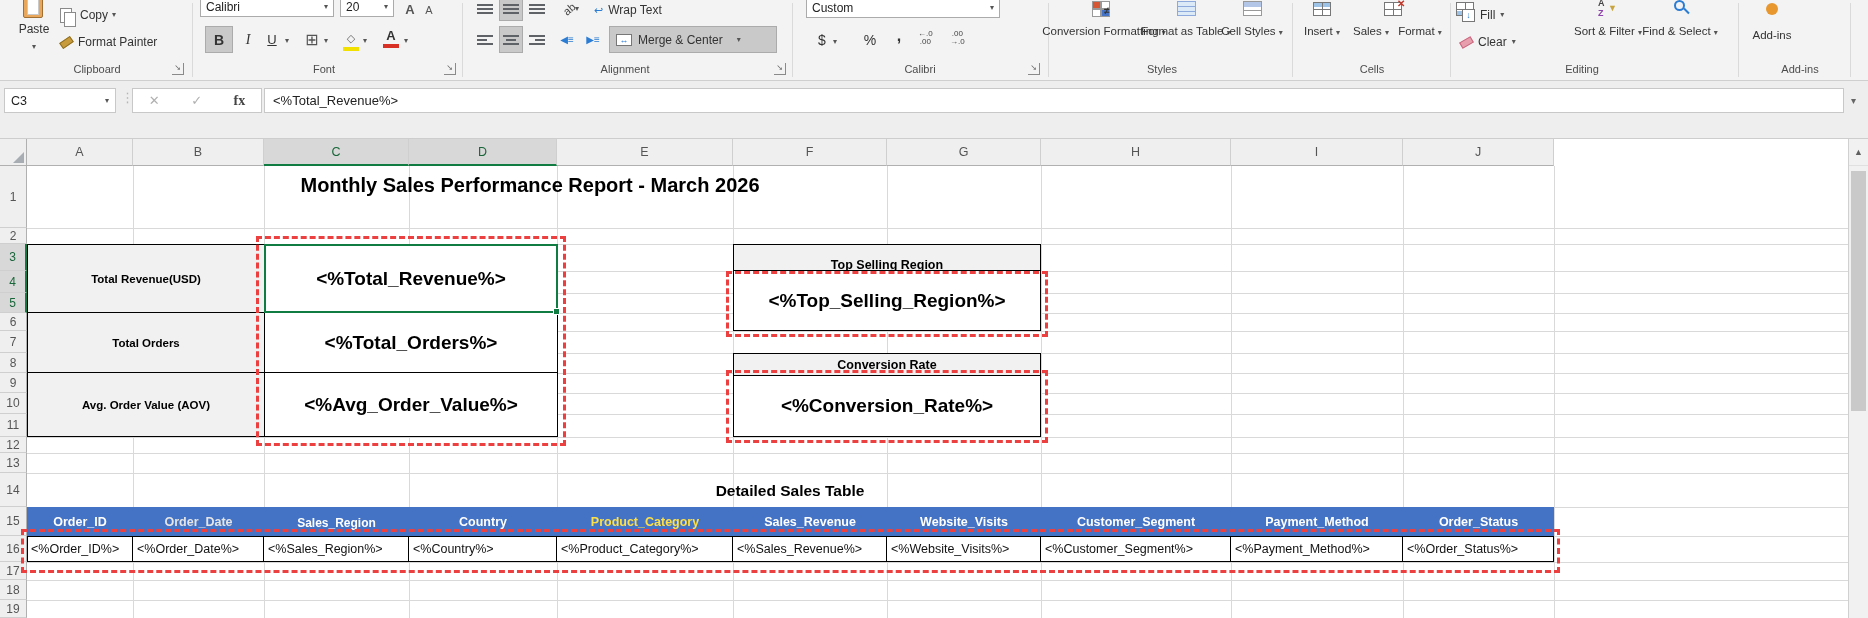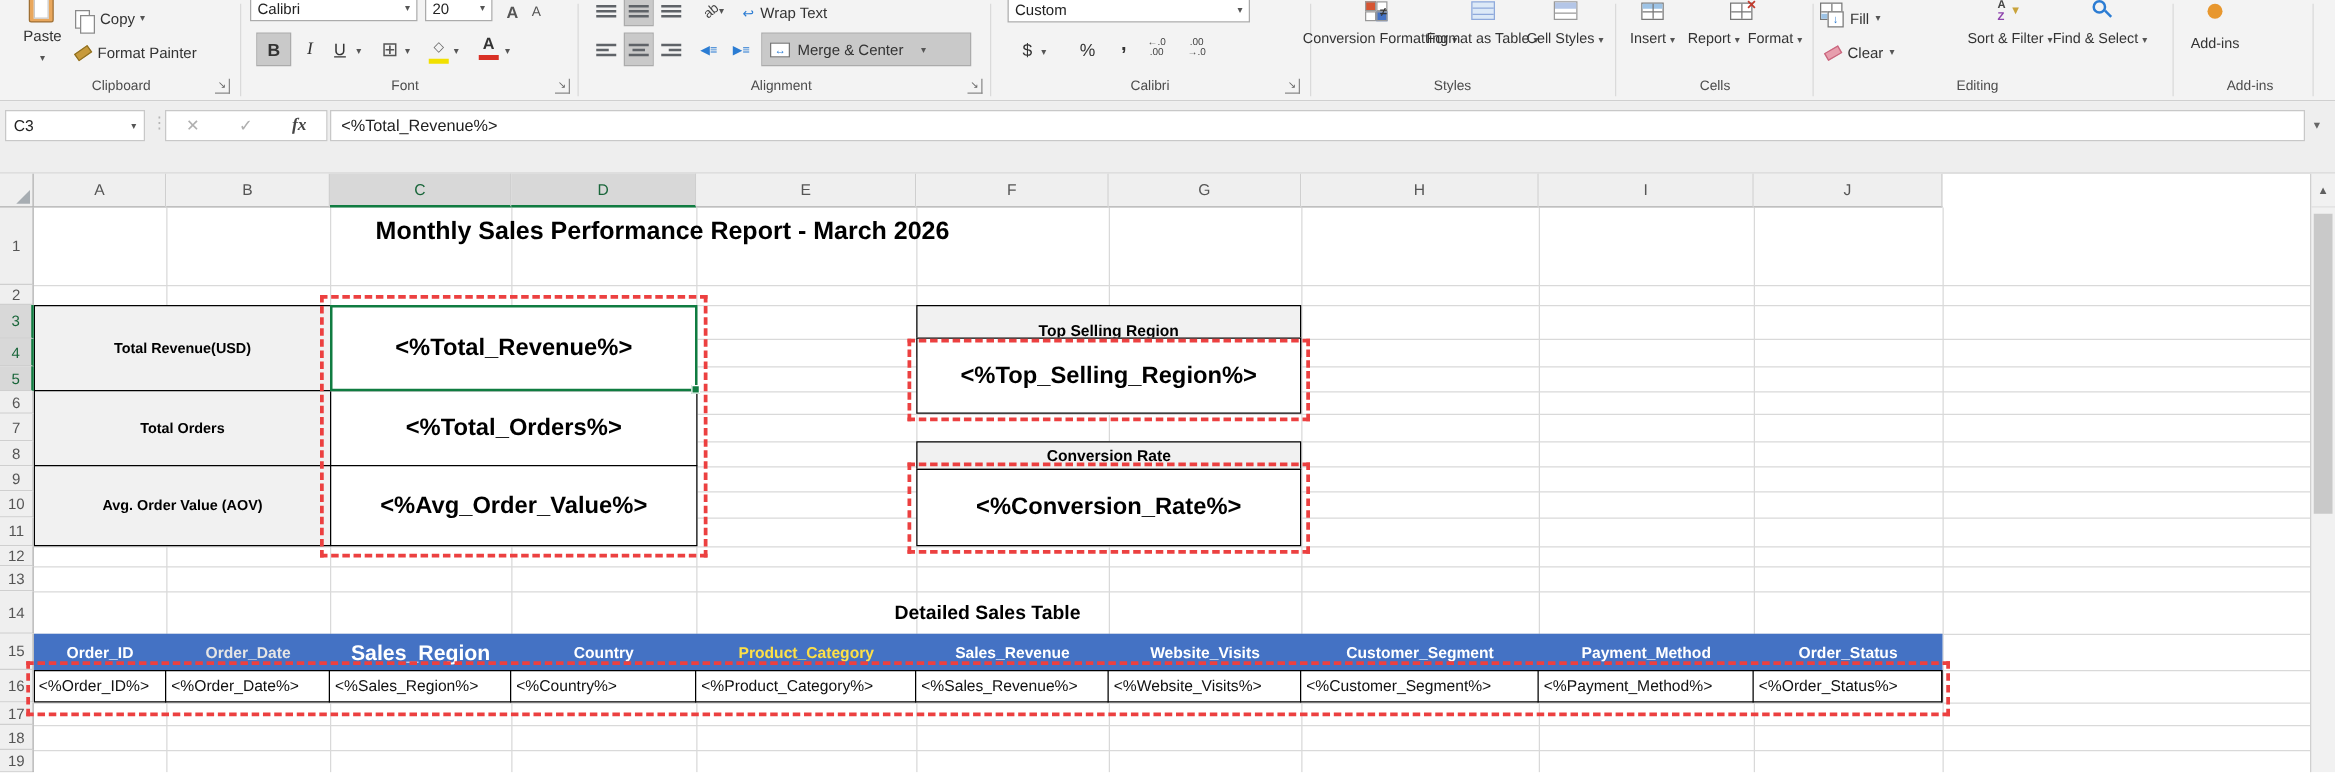--- a/index.html
+++ b/index.html
@@ -212,21 +212,21 @@
     <div class="bigbtn" style="left:1322px;top:24px">
       <span class="bl">Insert</span>
       <span class="bl cv">▾</span>
     </div>
     <div class="ab gridico" style="left:1362px;top:2px;width:18px;height:14px">
       <span style="position:absolute;left:8px;top:0;width:1px;height:12px;background:#777"></span>
       <span style="position:absolute;left:0;top:6px;width:16px;height:1px;background:#777"></span>
       <span style="position:absolute;right:-4px;top:-5px;color:#c0392b;font-size:10px;font-weight:bold">✕</span>
     </div>
     <div class="bigbtn" style="left:1371px;top:24px">
-      <span class="bl">Report</span>
+      <span class="bl">Sales</span>
       <span class="bl cv">▾</span>
     </div>
     <div class="ab gridico" style="left:1411px;top:2px;width:18px;height:14px">
       <span style="position:absolute;left:0;bottom:0;width:16px;height:4px;background:#9dc3e6"></span>
       <span style="position:absolute;left:8px;top:0;width:1px;height:12px;background:#777"></span>
       <span style="position:absolute;left:0;top:6px;width:16px;height:1px;background:#777"></span>
     </div>
     <div class="bigbtn" style="left:1420px;top:24px">
       <span class="bl">Format</span>
       <span class="bl cv">▾</span>
@@ -276,21 +276,21 @@
 
   <div class="fbar">
     <div class="fbox" style="left:4px;width:112px;justify-content:space-between;padding:0 6px;font-size:12.5px;color:#222">
       <span>C3</span>
       <span class="cv">▾</span>
     </div>
     <div class="ab" style="left:121px;top:9px;color:#b5b5b5;font-size:13px">⋮</div>
     <div class="fbox" style="left:132px;width:130px;justify-content:space-around">
       <span style="color:#b0b0b0;font-size:13px">✕</span>
       <span style="color:#b0b0b0;font-size:13px">✓</span>
-      <span style="color:#444;font-size:14px;font-style:italic;font-family:'Liberation Serif',serif;font-weight:bold">fx</span>
+      <span style="color:#444;font-size:14px;font-family:'Liberation Serif',serif;font-weight:bold">fx</span>
     </div>
     <div class="fbox" style="left:264px;width:1580px;padding:0 8px;font-size:13px;color:#222">
       <span>&lt;%Total_Revenue%&gt;</span>
     </div>
     <span class="cv ab" style="left:1851px;top:15px;font-size:10px;color:#666">▾</span>
   </div>
 
   <div class="sheet">
     <div id="gridlayer">
         <div style="position: absolute; left: 133px; top: 27px; width: 1px; height: 452px; background: rgb(217, 217, 217);"></div>
@@ -373,21 +373,21 @@
 
     <div class="box lab" style="left:733px;top:105px;width:308px;height:42px;font-size:12.5px">Top Selling Region</div>
     <div class="box val" style="left:733px;top:131px;width:308px;height:61px">&lt;%Top_Selling_Region%&gt;</div>
     <div class="box lab" style="left:733px;top:214px;width:308px;height:23px;font-size:12.5px">Conversion Rate</div>
     <div class="box val" style="left:733px;top:236px;width:308px;height:62px">&lt;%Conversion_Rate%&gt;</div>
 
     <div class="ab" style="left:490px;top:343px;width:600px;text-align:center;font-size:15.5px;font-weight:bold;color:#000;z-index:2">Detailed Sales Table</div>
     <div class="ab" id="theadstrip" style="left: 27px; top: 368px; width: 1527px; height: 29px; z-index: 3; background: rgb(68, 114, 196);">
         <div style="position: absolute; left: 0px; top: 0px; width: 106px; height: 29px; display: flex; align-items: center; justify-content: center; color: rgb(255, 255, 255); font-weight: bold; font-size: 12.5px; white-space: nowrap;">Order_ID</div>
         <div style="position: absolute; left: 106px; top: 0px; width: 131px; height: 29px; display: flex; align-items: center; justify-content: center; color: #e5e5e5; font-weight: bold; font-size: 12.5px; white-space: nowrap;">Order_Date</div>
-        <div style="position: absolute; left: 237px; top: 0px; width: 145px; height: 32px; display: flex; align-items: center; justify-content: center; color: rgb(255, 255, 255); font-weight: bold; font-size: 17px; white-space: nowrap;">Sales_Region</div>
+        <div style="position: absolute; left: 237px; top: 0px; width: 145px; height: 32px; display: flex; align-items: center; justify-content: center; color: rgb(255, 255, 255); font-weight: bold; font-size: 12px; white-space: nowrap;">Sales_Region</div>
         <div style="position: absolute; left: 382px; top: 0px; width: 148px; height: 29px; display: flex; align-items: center; justify-content: center; color: rgb(255, 255, 255); font-weight: bold; font-size: 12.5px; white-space: nowrap;">Country</div>
         <div style="position: absolute; left: 530px; top: 0px; width: 176px; height: 29px; display: flex; align-items: center; justify-content: center; color: #fde047; font-weight: bold; font-size: 12.5px; white-space: nowrap;">Product_Category</div>
         <div style="position: absolute; left: 706px; top: 0px; width: 154px; height: 29px; display: flex; align-items: center; justify-content: center; color: rgb(255, 255, 255); font-weight: bold; font-size: 12.5px; white-space: nowrap;">Sales_Revenue</div>
         <div style="position: absolute; left: 860px; top: 0px; width: 154px; height: 29px; display: flex; align-items: center; justify-content: center; color: rgb(255, 255, 255); font-weight: bold; font-size: 12.5px; white-space: nowrap;">Website_Visits</div>
         <div style="position: absolute; left: 1014px; top: 0px; width: 190px; height: 29px; display: flex; align-items: center; justify-content: center; color: rgb(255, 255, 255); font-weight: bold; font-size: 12.5px; white-space: nowrap;">Customer_Segment</div>
         <div style="position: absolute; left: 1204px; top: 0px; width: 172px; height: 29px; display: flex; align-items: center; justify-content: center; color: rgb(255, 255, 255); font-weight: bold; font-size: 12.5px; white-space: nowrap;">Payment_Method</div>
         <div style="position: absolute; left: 1376px; top: 0px; width: 151px; height: 29px; display: flex; align-items: center; justify-content: center; color: rgb(255, 255, 255); font-weight: bold; font-size: 12.5px; white-space: nowrap;">Order_Status</div>
       </div>
     <div class="ab" id="tvalstrip" style="left:27px;top:397px;width:1527px;height:26px;background:#fff;border:1px solid #000;z-index:3">
         <div style="position: absolute; left: -1px; top: -1px; width: 106px; height: 26px; display: flex; align-items: center; border-right: 1px solid rgb(0, 0, 0); padding-left: 4px; font-size: 12.5px; color: rgb(17, 17, 17); white-space: nowrap;">&lt;%Order_ID%&gt;</div>

